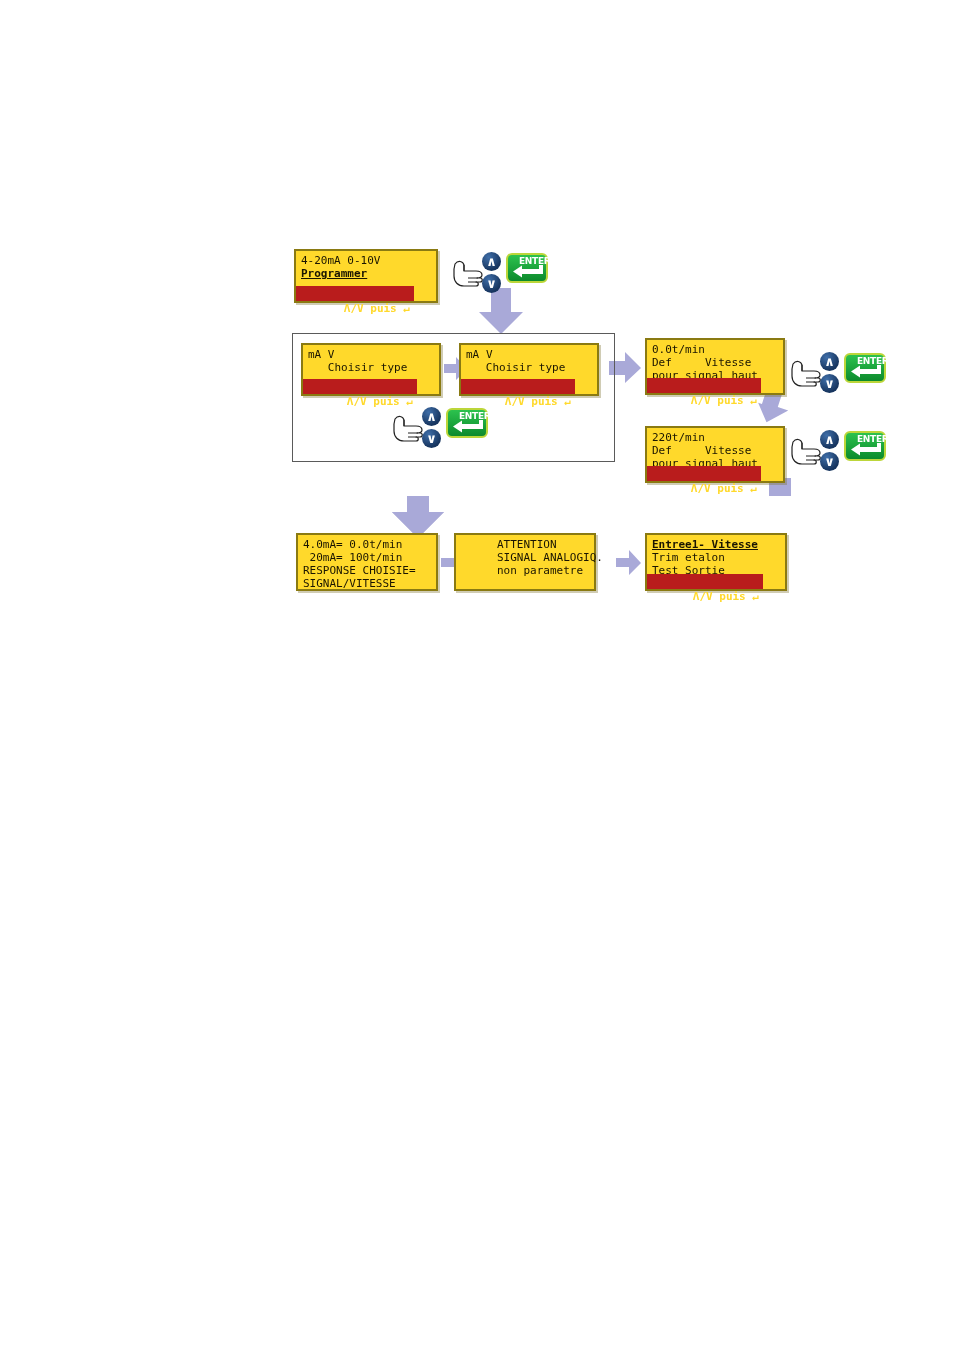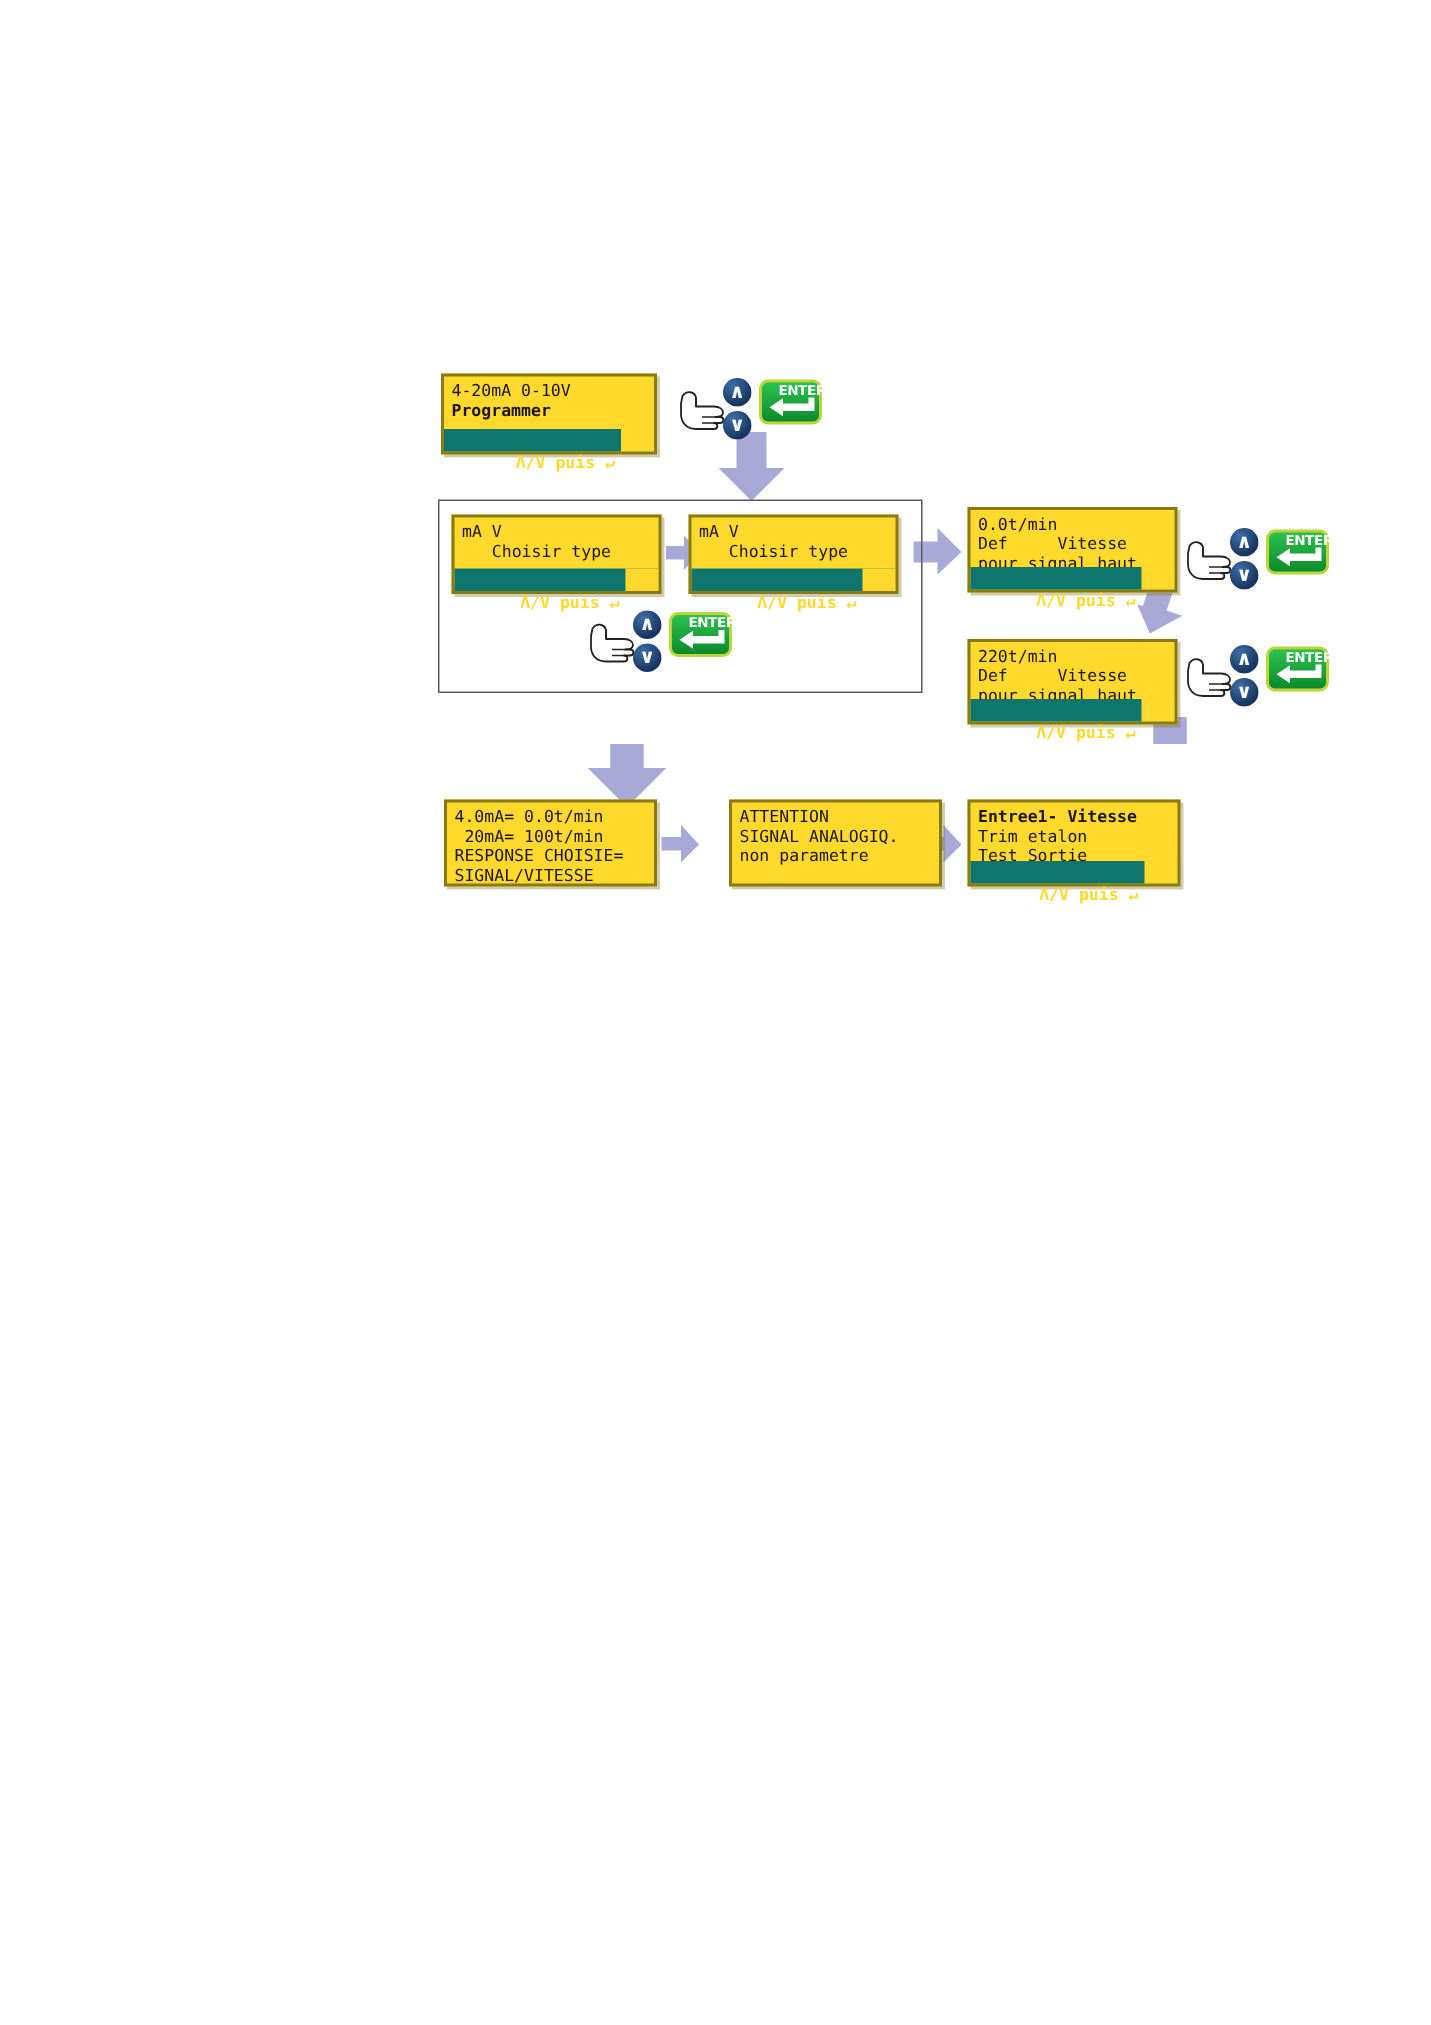--- a/index.html
+++ b/index.html
@@ -33,26 +33,26 @@
     padding: 3px 5px 0 5px;
   }
   .lcd .ln {
     font-family: "DejaVu Sans Mono", monospace;
     font-size: 11px;
     line-height: 13px;
     color: #1a1500;
     white-space: pre;
     letter-spacing: 0px;
   }
-  .lcd .ln.b { font-weight: bold; }
+  .lcd .ln.b { font-weight: bold; text-decoration: underline; }
   .lcd .footer {
     position: absolute;
     left: 0; right: 0; bottom: 0;
     height: 15px;
-    background: #0f766e;
+    background: #b91c1c;
     color: #FFD92B;
     font-family: "DejaVu Sans Mono", monospace;
     font-size: 11px;
     line-height: 15px;
     text-align: right;
     padding-right: 26px;
     white-space: pre;
     box-sizing: border-box;
     font-weight: bold;
   }
@@ -330,21 +330,21 @@
 
   <div class="lcd" style="left:296px; top:533px; width:142px; height:58px;">
     <div class="lines">
       <div class="ln">4.0mA= 0.0t/min</div>
       <div class="ln"> 20mA= 100t/min</div>
       <div class="ln">RESPONSE CHOISIE=</div>
       <div class="ln">SIGNAL/VITESSE</div>
     </div>
   </div>
 
-  <div class="lcd" style="left:486px; top:533px; width:142px; height:58px;">
+  <div class="lcd" style="left:454px; top:533px; width:142px; height:58px;padding-left:36px;">
     <div class="lines">
       <div class="ln">ATTENTION</div>
       <div class="ln">SIGNAL ANALOGIQ.</div>
       <div class="ln">non parametre</div>
     </div>
   </div>
 
   <div class="lcd" style="left:645px; top:533px; width:142px; height:58px;">
     <div class="lines">
       <div class="ln b">Entree1- Vitesse</div>

